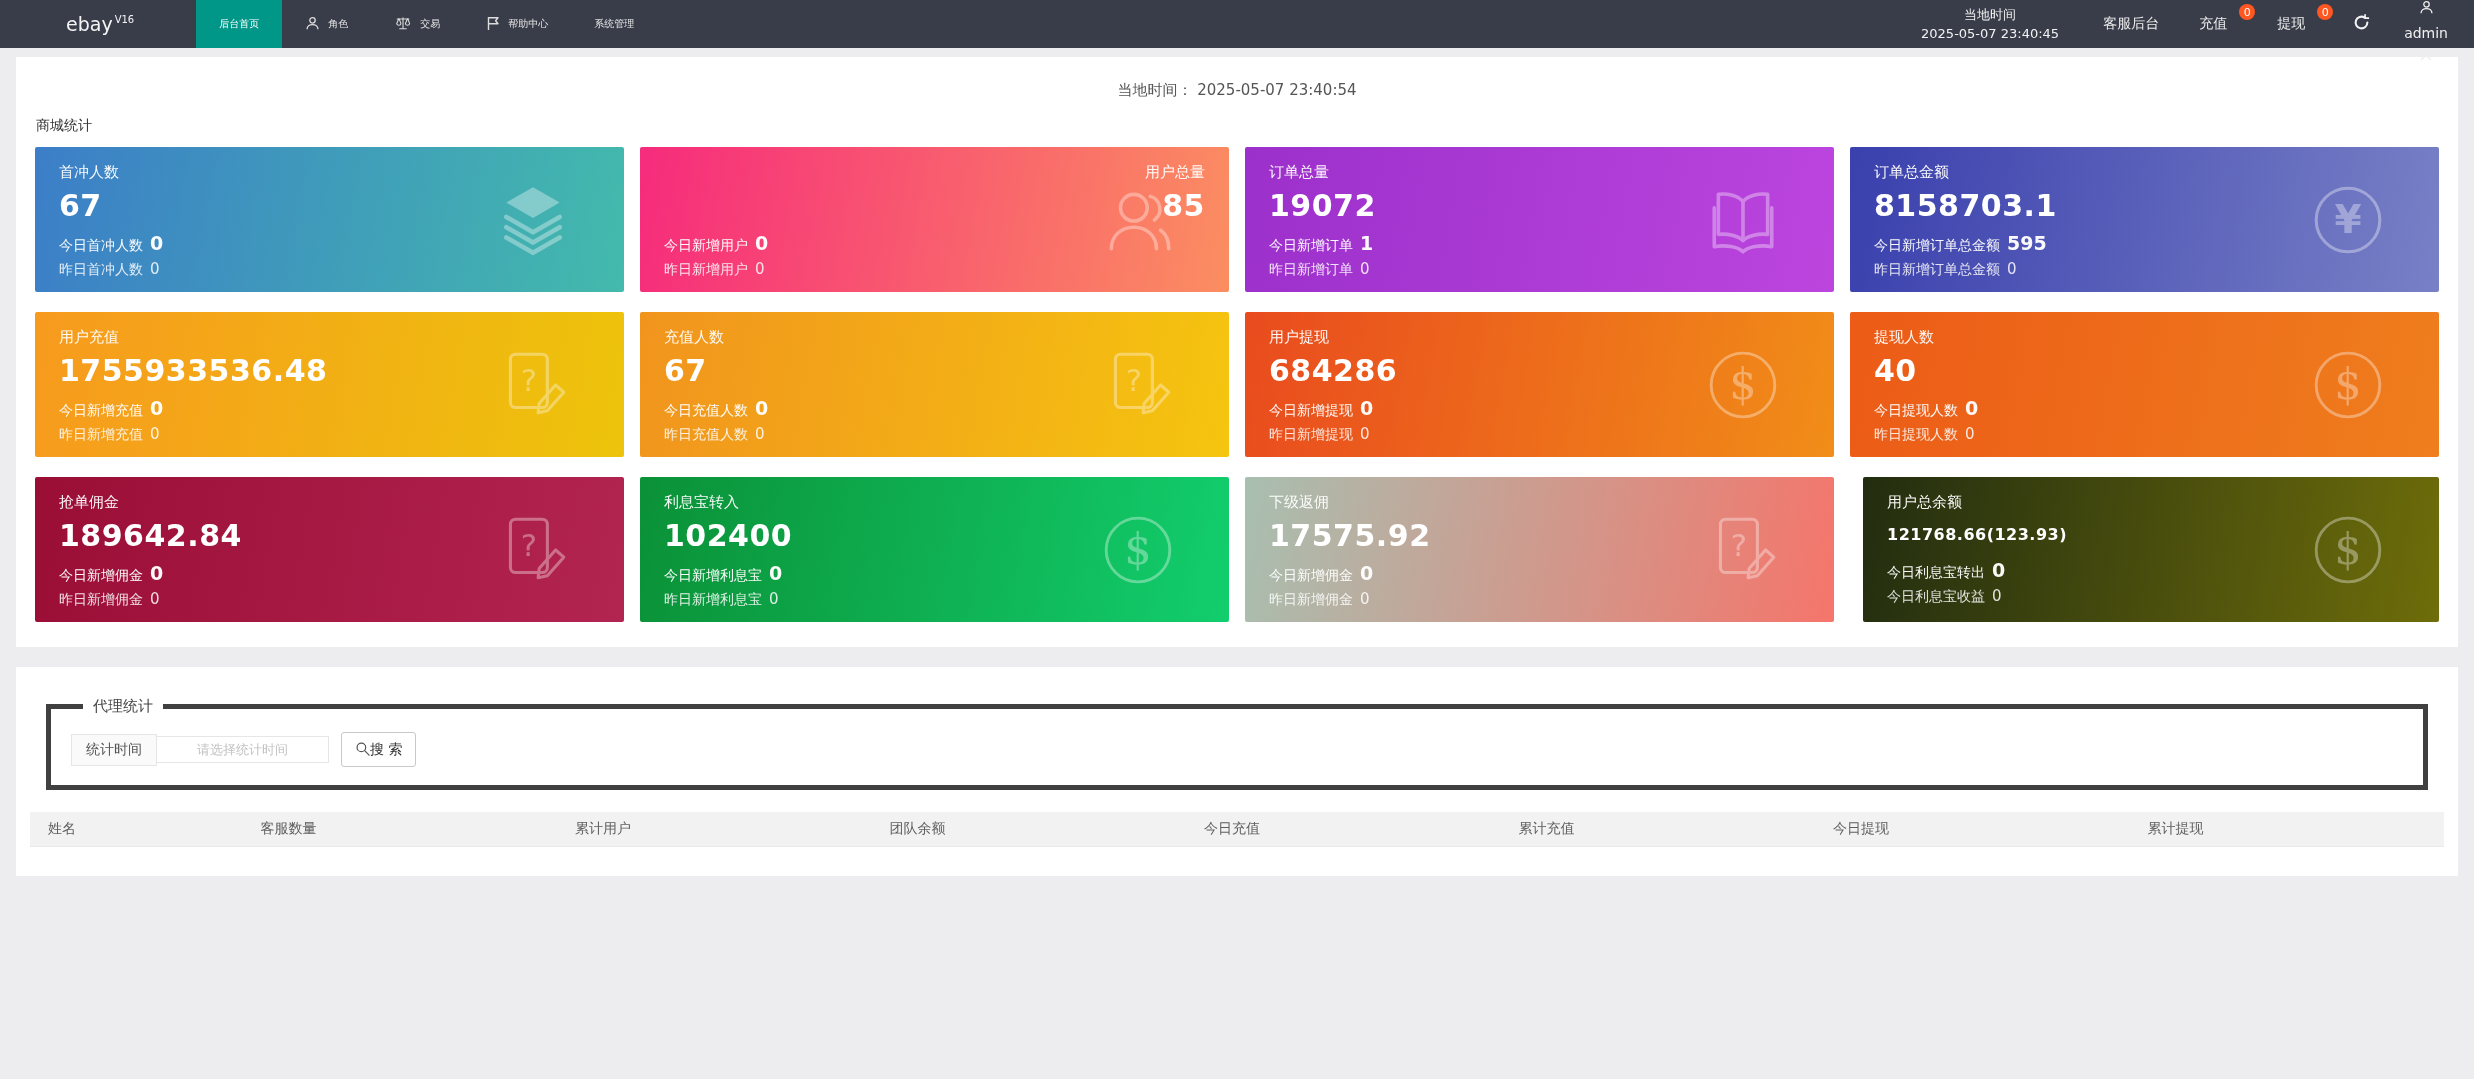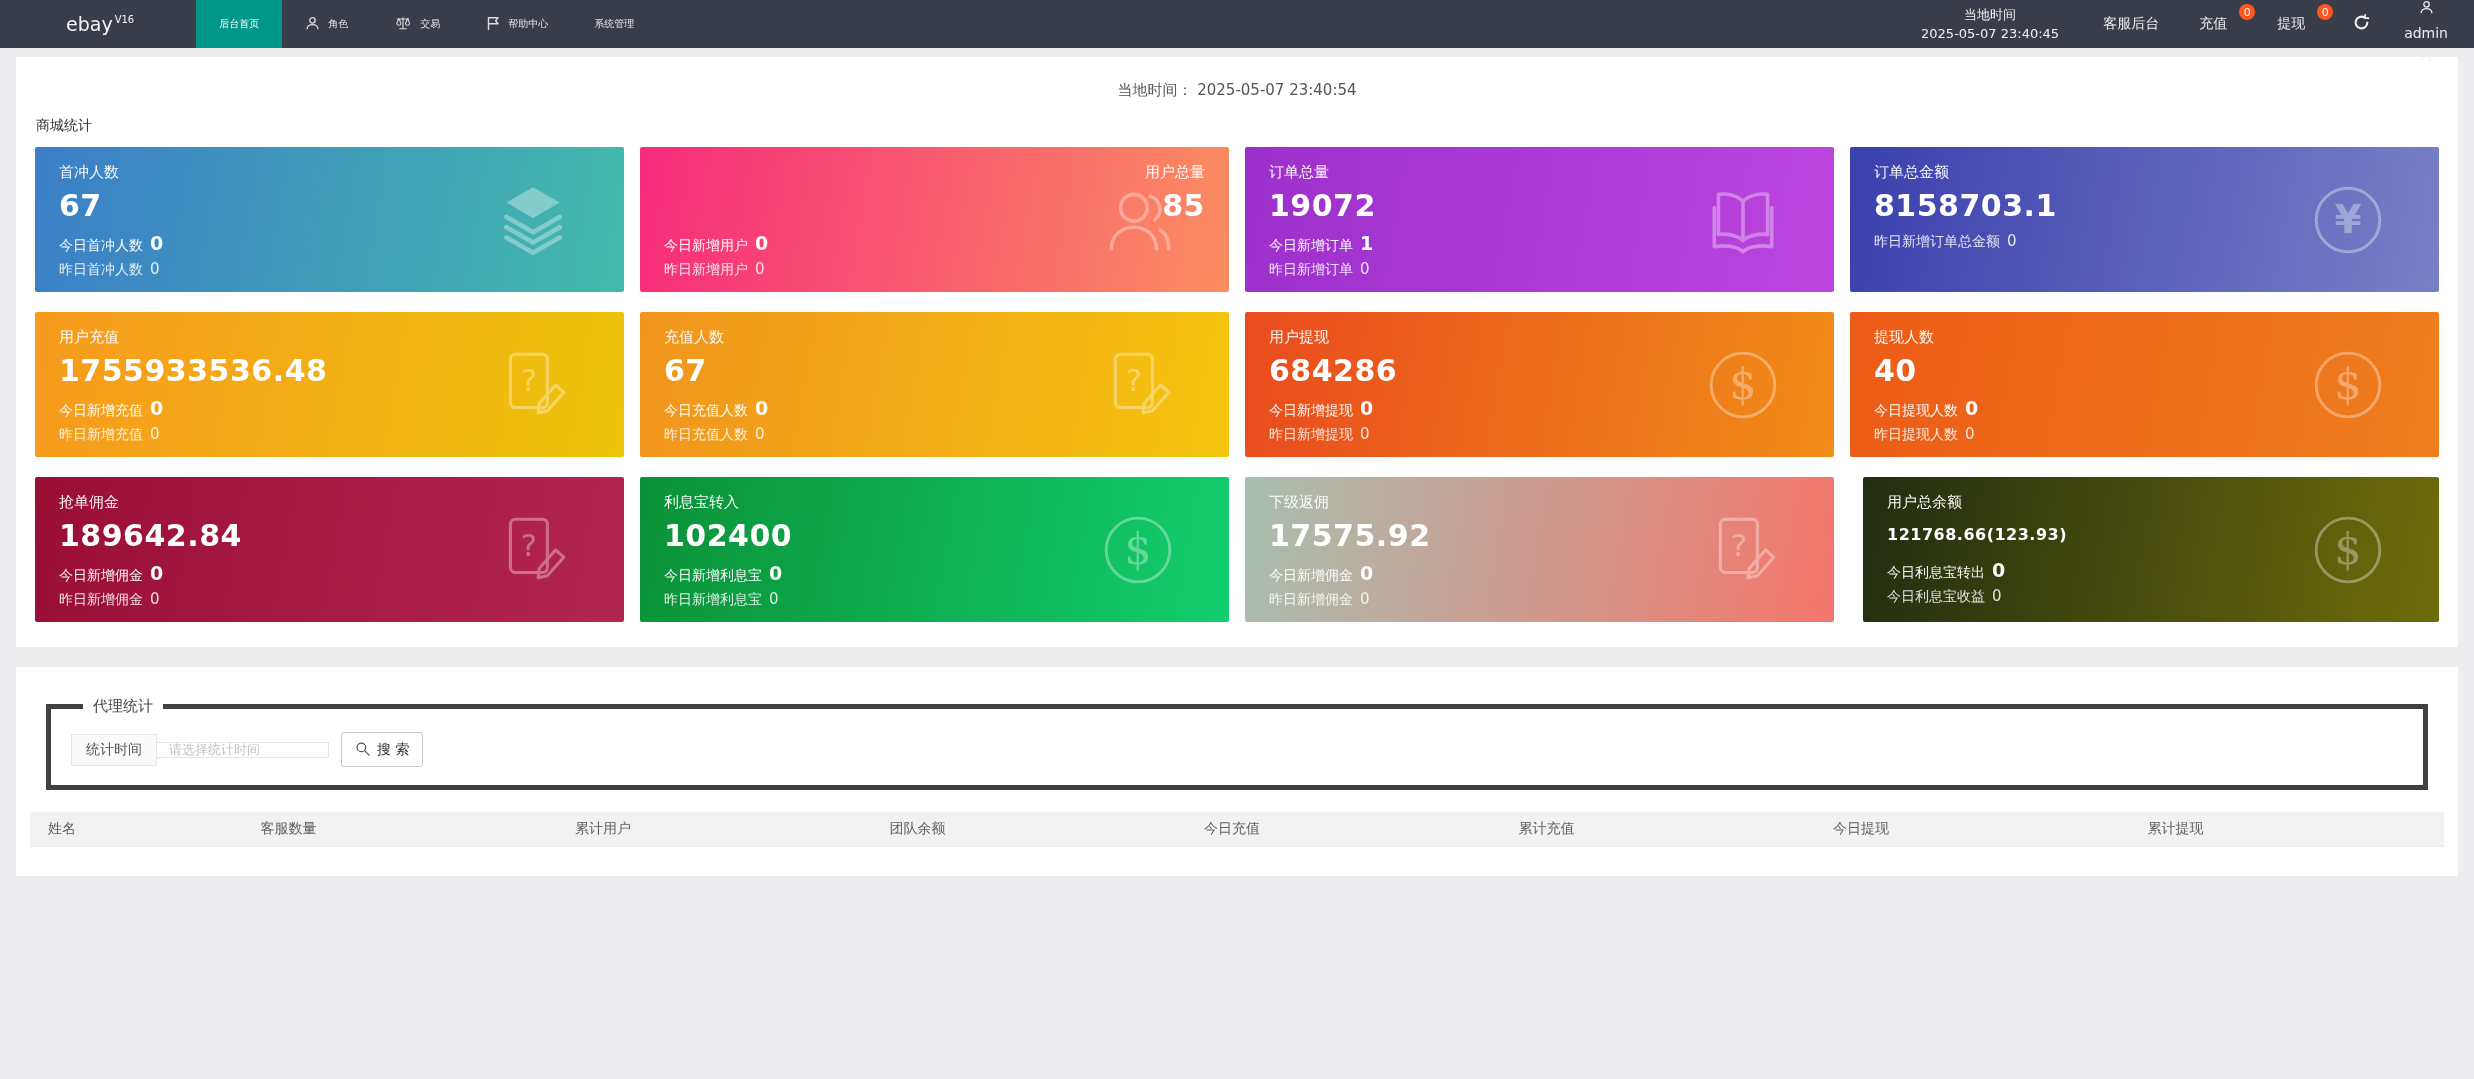--- a/index.html
+++ b/index.html
@@ -40,25 +40,25 @@
   .card-line.l2 { opacity:.85; }
   .card-line.l2 .val { font-size:15px; }
   .card-icon { position:absolute; right:52px; top:50%; transform:translateY(-50%); width:78px; height:78px; opacity:.35; }
   .card-icon svg { width:100%; height:100%; }
   
   .panel2 { margin-top:20px; padding:30px 14px 16px; }
   .agent-field { border:5px solid #404040; margin:0 16px; padding:10px 20px 18px; }
   .agent-field legend { font-size:15px; color:#444; padding:0 10px; margin-left:12px; }
   .form-row { display:flex; align-items:center; margin-top:6px; }
   .addon { height:32px; border:1px solid #e6e6e6; background:#fafafa; display:flex; align-items:center; padding:0 14px; font-size:14px; color:#555; }
-  .stat-input { height:16px; border:1px solid #e6e6e6; border-left:none; padding:0 12px; font-size:13px; width:172px; color:#333; outline:none;
-                font-family:"DejaVu Sans","Liberation Sans",sans-serif; }
+  .stat-input { height:27px; border:1px solid #e6e6e6; border-left:none; padding:0 12px; font-size:13px; width:172px; color:#333; outline:none;
+                font-family:"DejaVu Sans","Liberation Sans",sans-serif;text-align:center; }
   .stat-input::placeholder { color:#c2c2c2; }
   .search-btn { margin-left:12px; height:35px; padding:0 13px; background:#fff; border:1px solid #c9c9c9; border-radius:3px;
-                display:flex; align-items:center; gap:7px; font-size:14px; color:#333; cursor:pointer;
+                display:flex; align-items:center; font-size:14px; color:#333; cursor:pointer;
                 font-family:"DejaVu Sans","Liberation Sans",sans-serif; }
   .agent-table { width:100%; border-collapse:collapse; margin-top:22px; table-layout:fixed; }
   .agent-table th { background:#f2f2f2; height:34px; font-weight:400; font-size:14px; color:#5e5e5e;
                     text-align:left; padding:0 0 0 18px; border-bottom:1px solid #e9e9e9;
                     overflow:hidden; white-space:nowrap; }
   .agent-table td { height:14px; }
 </style>
 </head>
 <body>
 
@@ -187,20 +187,24 @@
     <span class="card-icon"><svg viewBox="0 0 76 76" fill="none" stroke="#fff" stroke-width="3.5" stroke-linejoin="round" stroke-linecap="round">
             <path d="M38 20c-5-6-15-8-24-7v39c9-1 19 1 24 6 5-5 15-7 24-6V13c-9-1-19 1-24 7Z"></path>
             <path d="M38 20v38"></path>
             <path d="M10 26v38c11-2 23 0 28 5 5-5 17-7 28-5V26"></path>
           </svg></span>
   </div>
 
   <div class="card" style="background: linear-gradient(100deg, rgb(58, 64, 173) 0%, rgb(120, 128, 198) 100%);">
     <div class="card-title">订单总金额</div>
     <div class="card-value">8158703.1</div>
+    <div class="card-line l1">
+      <span class="lab">今日新增订单总金额</span>
+      <span class="val">595</span>
+    </div>
     <div class="card-line l2">
       <span class="lab">昨日新增订单总金额</span>
       <span class="val">0</span>
     </div>
     <span class="card-icon"><svg viewBox="0 0 76 76" fill="none" stroke="#fff" stroke-width="3">
             <circle cx="38" cy="38" r="31"></circle>
             <text x="38" y="51" text-anchor="middle" font-size="38" font-weight="bold" fill="#fff" stroke="none" font-family="DejaVu Sans, sans-serif">¥</text>
           </svg></span>
   </div>
 

